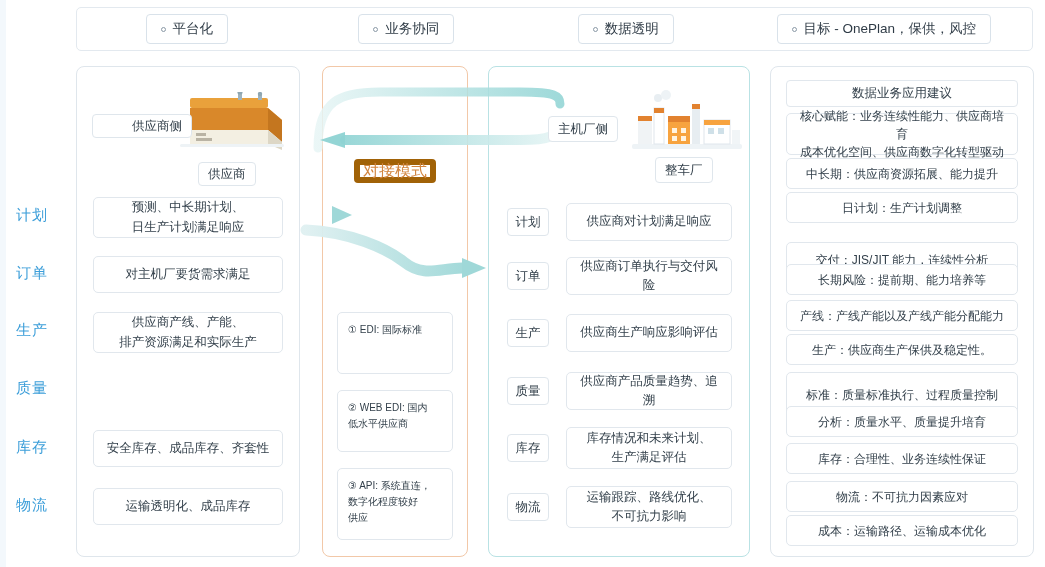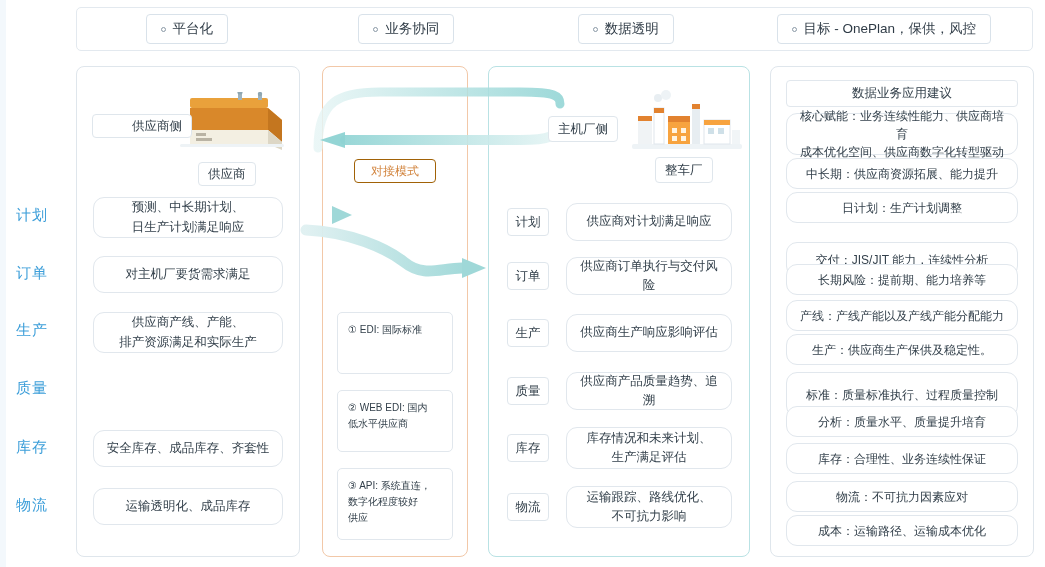--- a/index.html
+++ b/index.html
@@ -119,21 +119,21 @@
     border: 1px solid #e1e7ed;
     border-radius: 5px;
     background: #fff;
     font-size: 12.5px;
     line-height: 1.55;
     color: #33404b;
     display: flex;
     align-items: center;
     padding: 6px 10px;
   }
-  .card.center { justify-content: center; text-align: center; border-radius: 11px; }
+  .card.center { justify-content: center; text-align: center; }
 
   
   .sup-card { left: 93px; width: 190px; }
   
   .oem-tag {
     left: 507px;
     width: 42px; height: 28px;
     border: 1px solid #dfe6ec;
     border-radius: 4px;
     background: #fff;
@@ -167,25 +167,25 @@
   .mode-card {
     left: 337px; width: 116px;
     font-size: 10px;
     line-height: 1.6;
     align-items: flex-start;
     padding: 9px 10px;
   }
   .mode-chip {
     left: 354px; top: 159px;
     width: 82px; height: 24px;
-    border: 1px solid #a16207;
+    border: 6px solid #a16207;
     color: #d2853f;
     background: #fff;
     border-radius: 4px;
-    font-size: 12px;
+    font-size: 16px;
     display: flex; align-items: center; justify-content: center;
     position: absolute;
   }
 
   
   .supplier-side-chip { left: 92px; top: 114px; height: 24px; padding-left: 39px; }
   .supplier-chip { left: 198px; top: 162px; height: 24px; }
   .oem-side-chip { left: 548px; top: 116px; height: 26px; }
   .oem-chip { left: 655px; top: 157px; height: 26px; }
 

